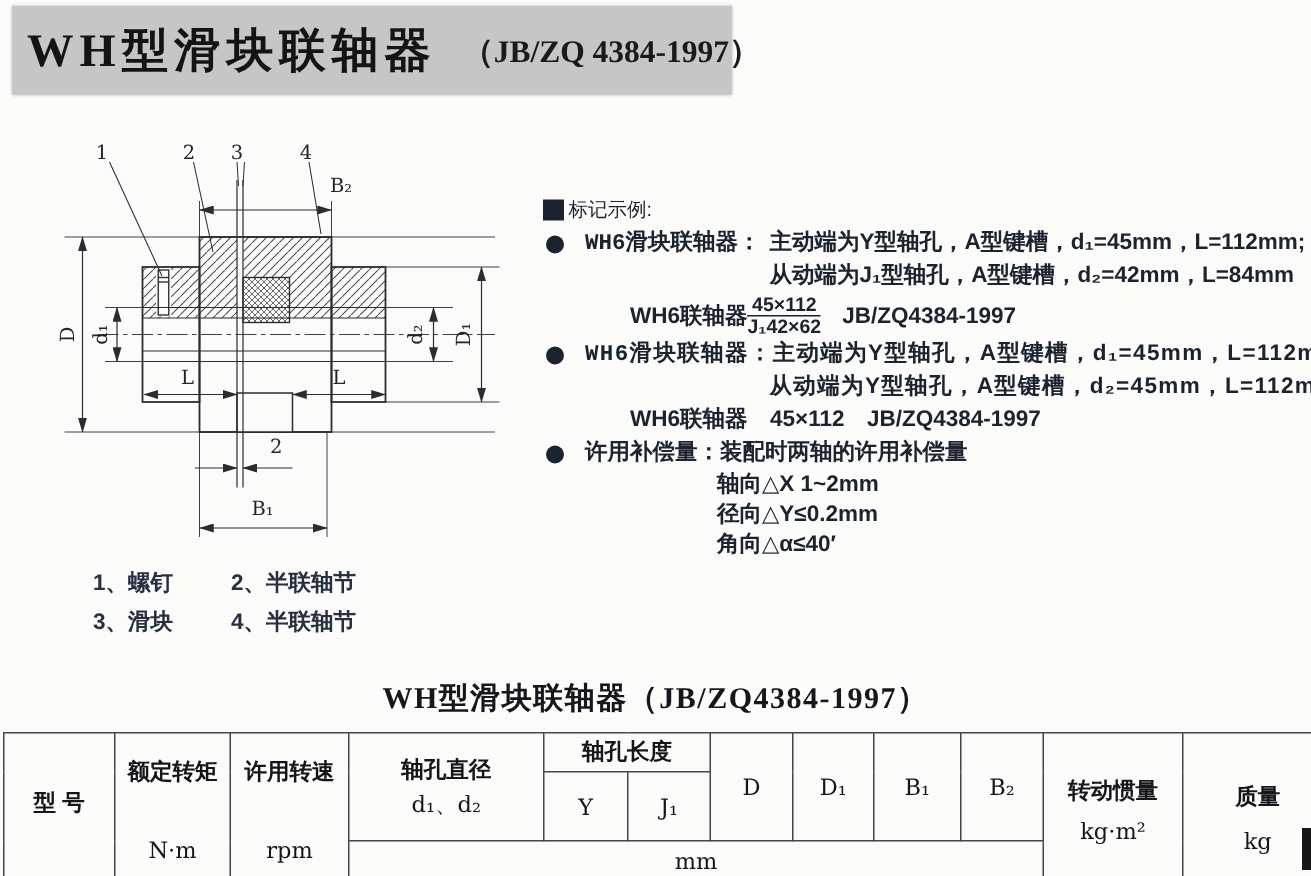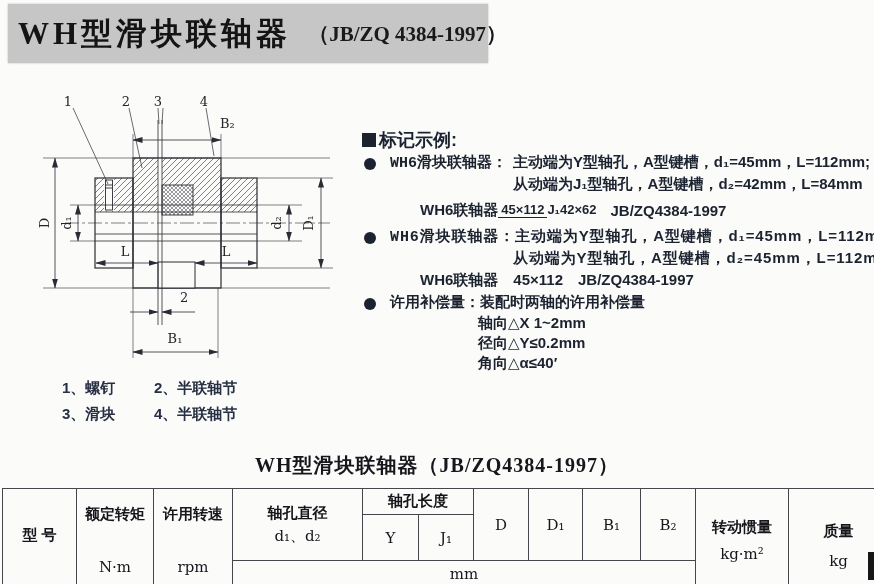--- a/index.html
+++ b/index.html
@@ -36,31 +36,31 @@
   
   .parts{
     position:absolute;left:62px;top:379px;
     display:grid;grid-template-columns:92px auto;grid-row-gap:7px;
     font-size:15px;font-weight:700;color:#273043;white-space:nowrap;
   }
   
   .marking{position:absolute;left:362px;top:128px;width:640px;}
   .mk-header{height:23px;display:flex;align-items:center;white-space:nowrap;}
   .sq-bullet{width:14px;height:14px;background:#1c2330;display:inline-block;margin-right:3px;}
-  .mk-header .mk-htext{font-size:18px;font-weight:700;}
+  .mk-header .mk-htext{font-size:13px;font-weight:400;}
   .mk-item{display:flex;}
   .mk-bullet-col{width:28px;flex:0 0 28px;padding-top:5px;}
   .dot-bullet{width:12px;height:12px;border-radius:50%;background:#1c2330;display:inline-block;margin-left:2px;}
   .mk-body{flex:1;}
   .mk-line{height:22px;line-height:22px;font-size:15px;font-weight:700;white-space:nowrap;}
   .mk-label{display:inline-block;min-width:123px;font-family:Liberation Mono, monospace;}
   .indent{padding-left:123px;}
   .desig{height:30px;display:flex;align-items:center;padding-left:30px;white-space:nowrap;font-size:15px;font-weight:700;}
   .desig .gap{}
-  .frac{display:inline-flex;flex-direction:row;text-align:center;font-size:13px;line-height:14px;margin-right:14px;font-weight:700;}
+  .frac{display:inline-flex;flex-direction:column;text-align:center;font-size:13px;line-height:14px;margin-right:14px;font-weight:700;}
   .frac .ftop{border-bottom:1.5px solid #1c2330;padding:0 3px;}
   .desig2{height:22px;line-height:22px;padding-left:30px;font-size:15px;font-weight:700;white-space:nowrap;}
   .ex2 .mk-line{letter-spacing:0.9px;}
   .sub-line{height:20px;line-height:20px;font-size:15px;font-weight:700;padding-left:88px;white-space:nowrap;}
   
   .tbl-title{
     position:absolute;left:0;top:452px;width:874px;text-align:center;
     font-family:"Liberation Serif","DejaVu Serif",serif;
     font-weight:700;font-size:20px;color:#16161c;letter-spacing:1px;
   }

